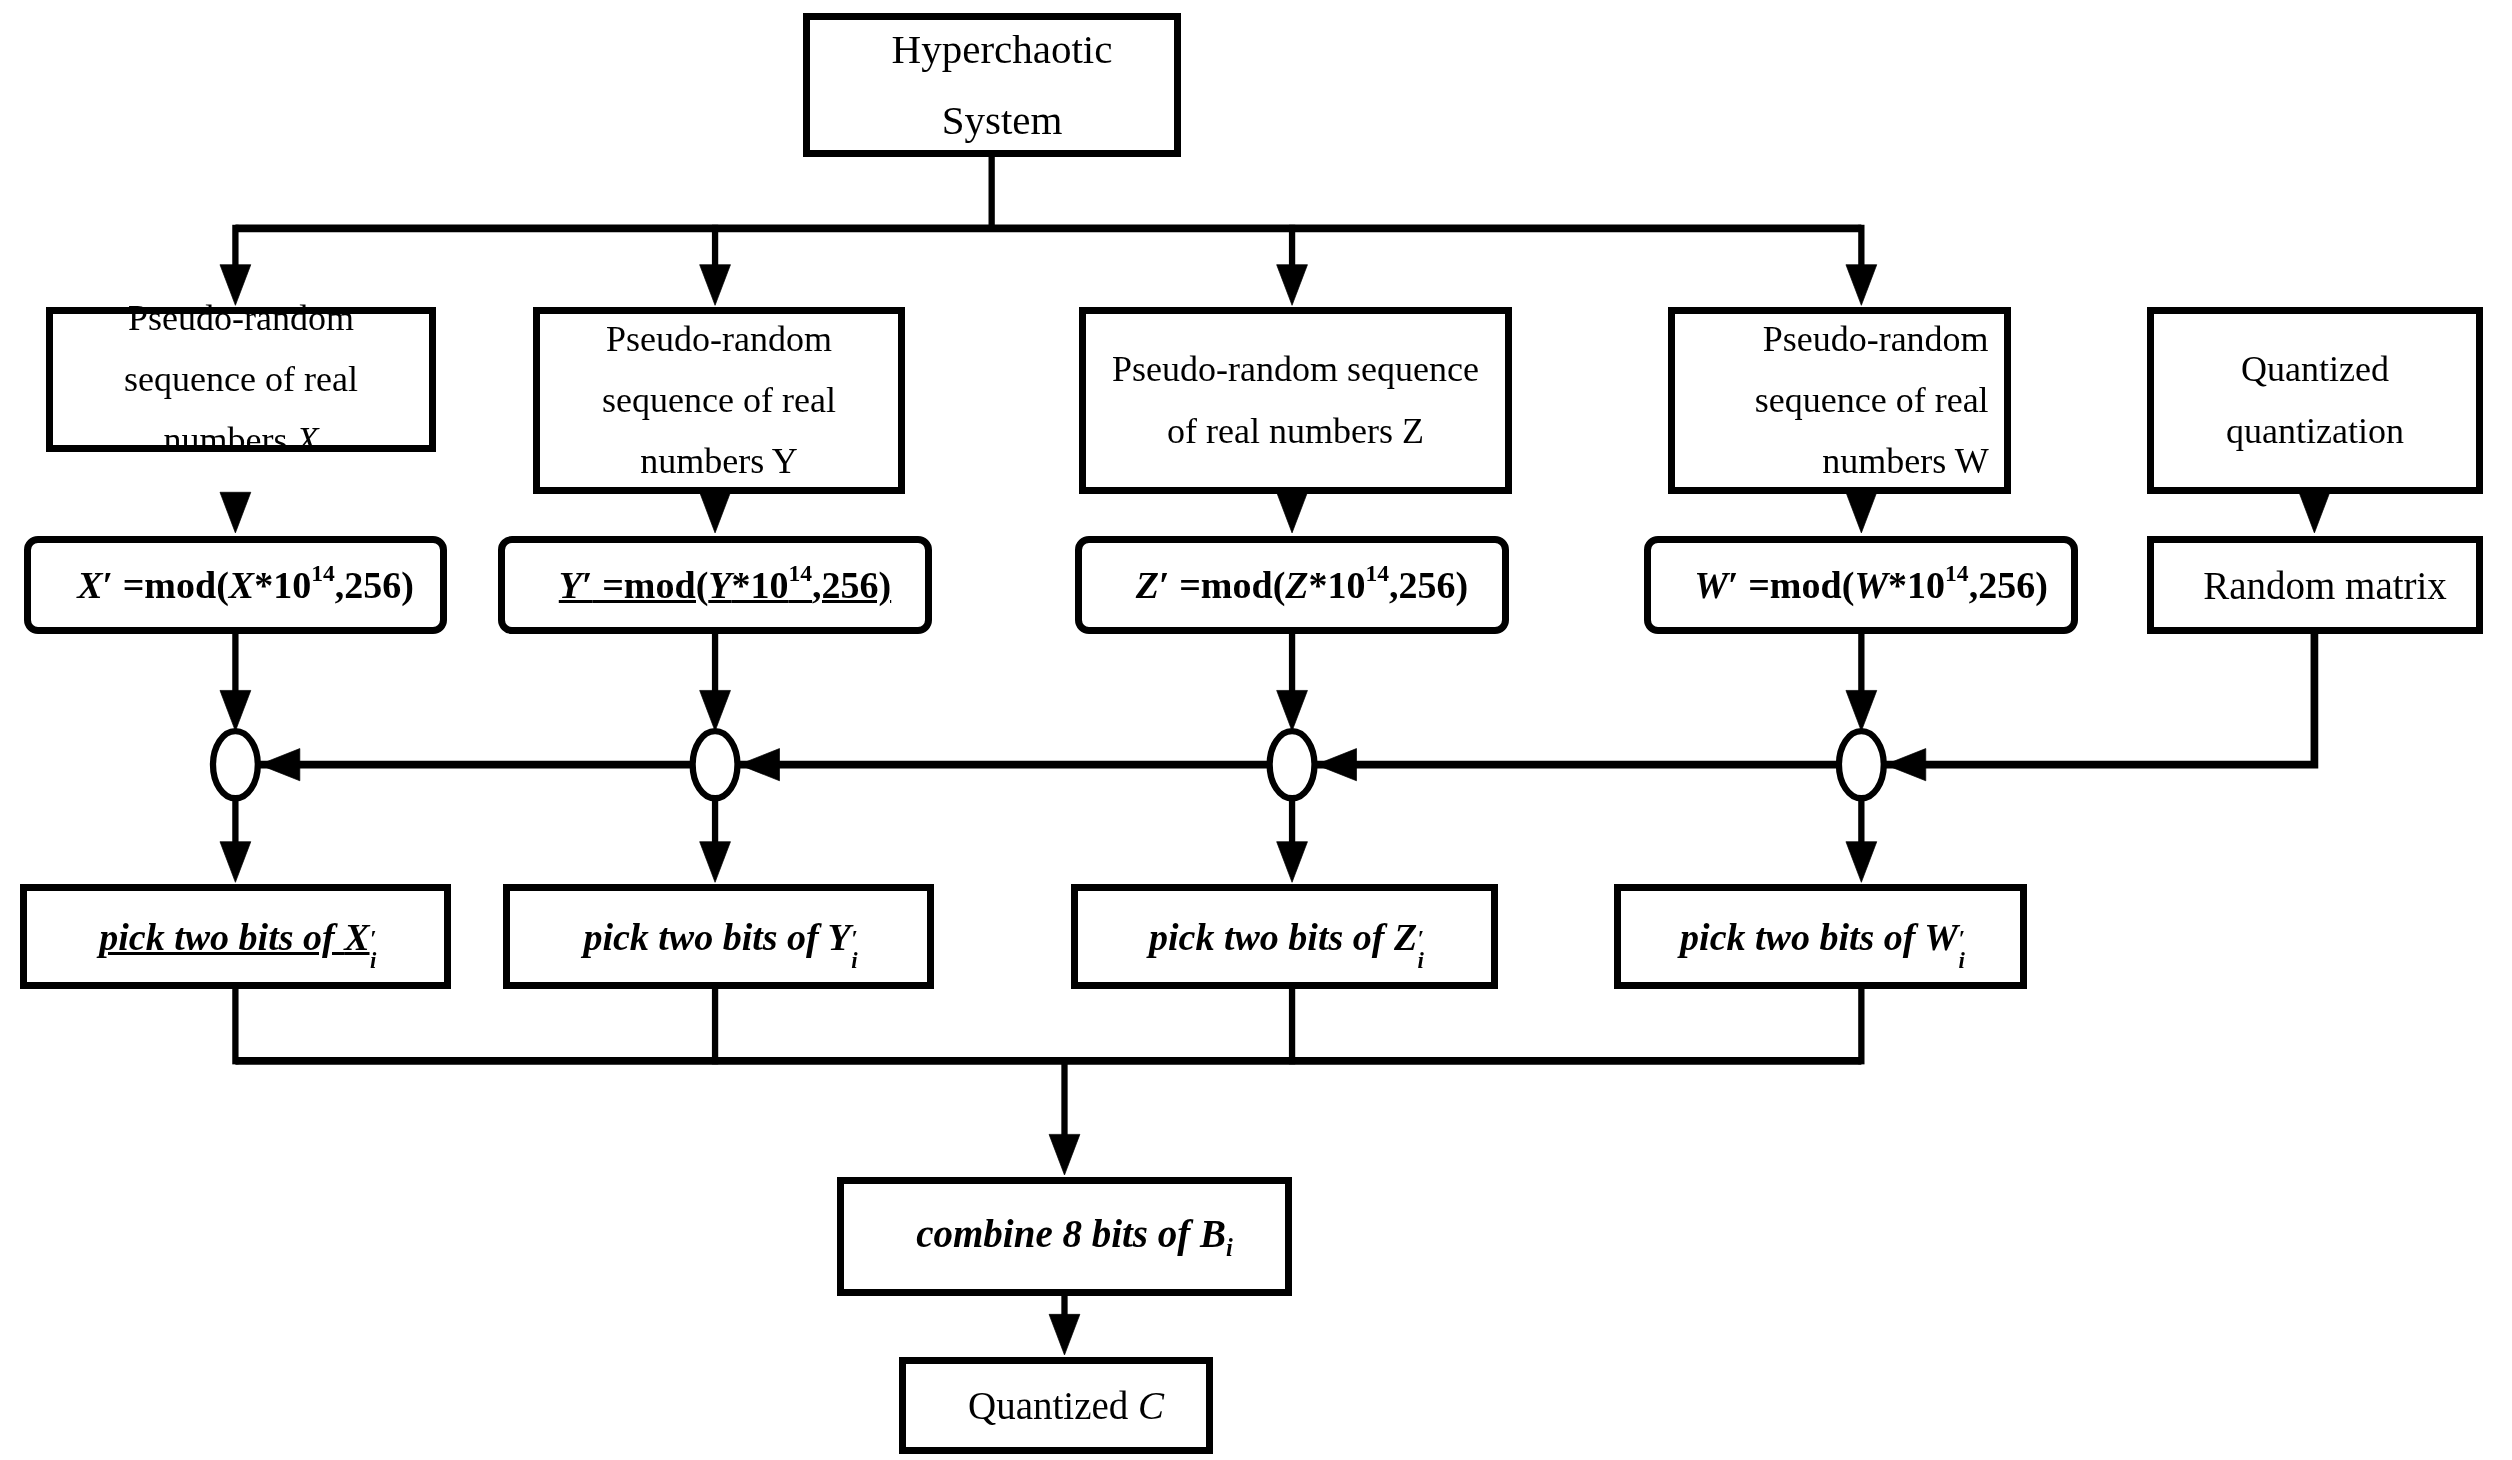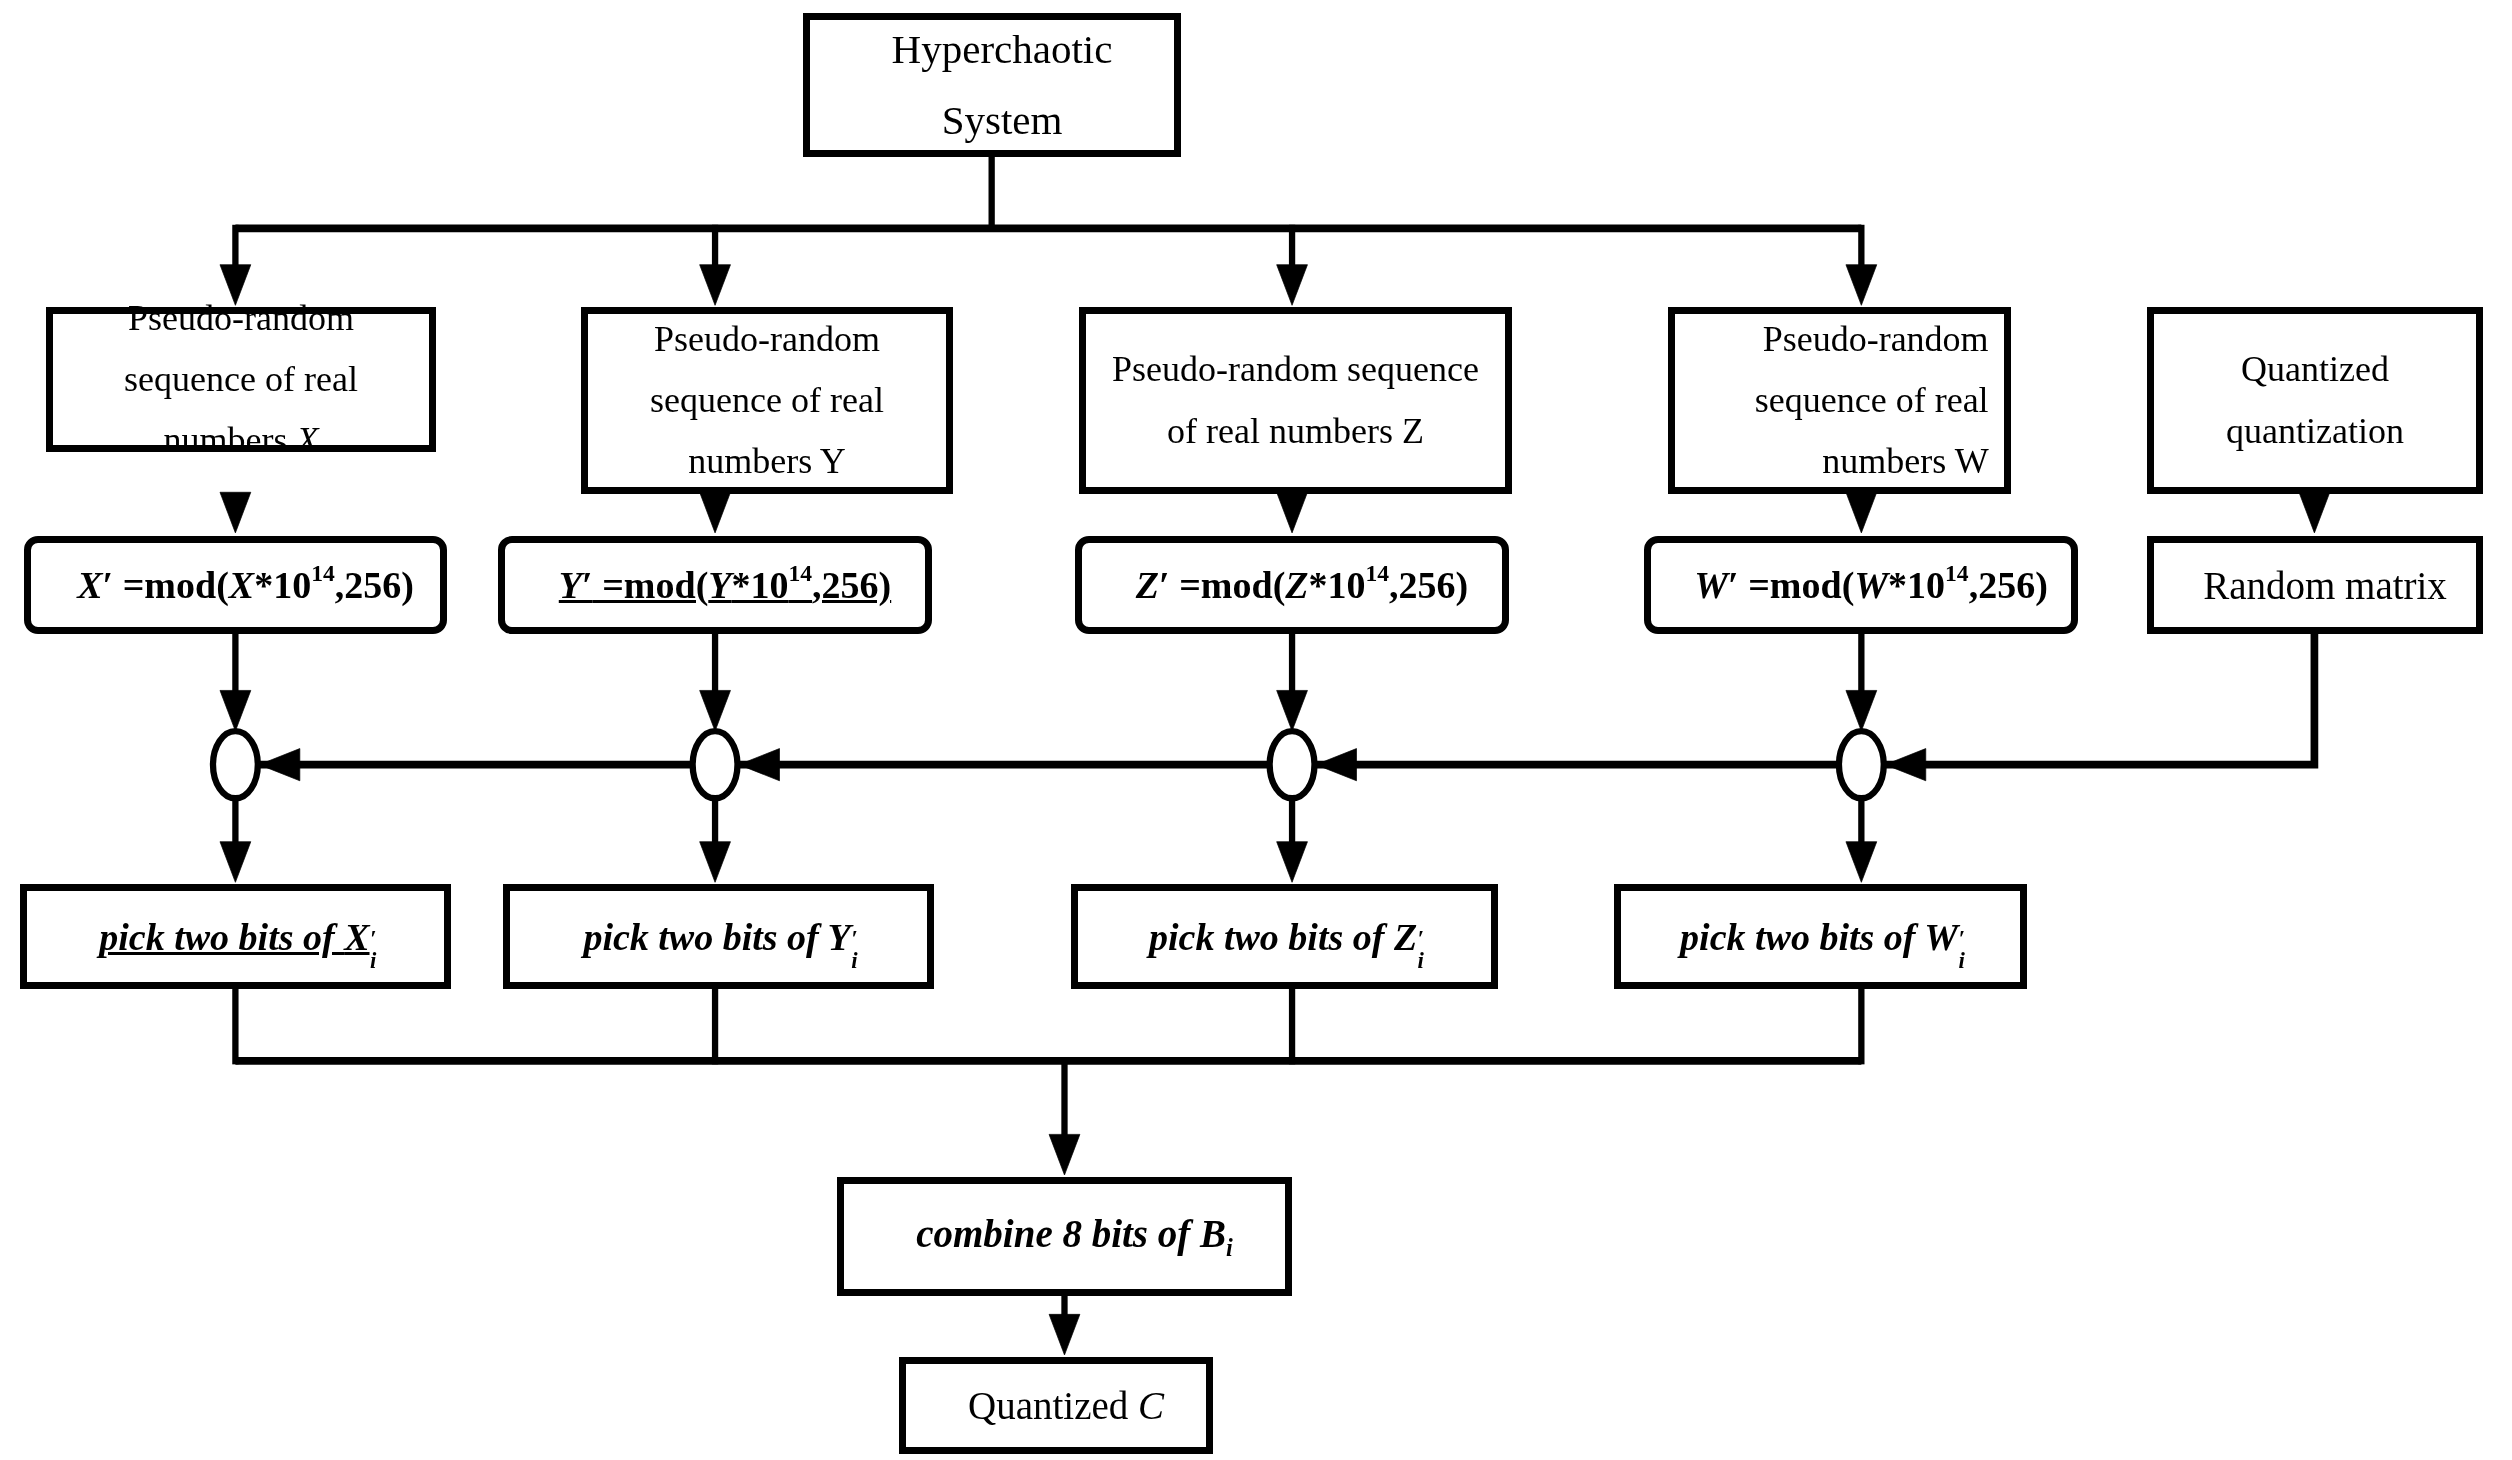--- a/index.html
+++ b/index.html
@@ -108,21 +108,21 @@
   </svg>
 
   <div class="box big" style="left:803px;top:13.3px;width:378px;height:144px;">
     <span>Hyperchaotic System</span>
   </div>
 
   <div class="box plain" style="left:46px;top:307px;width:390px;height:145px;">
     <span><span>Pseudo-random sequence of real numbers </span><span class="it">X</span></span>
   </div>
 
-  <div class="box plain" style="left:533px;top:307px;width:372px;height:187px;margin-left:48px;">
+  <div class="box plain" style="left:533px;top:307px;width:372px;height:187px;">
     <span><span>Pseudo-random sequence of real numbers </span><span>Y</span></span>
   </div>
 
   <div class="box plain" style="left:1079px;top:307px;width:433px;height:187px;">
     <span><span>Pseudo-random sequence of real numbers </span><span>Z</span></span>
   </div>
 
   <div class="box plain" style="left:1668px;top:307px;width:343px;height:187px;text-align:right;">
     <span><span>Pseudo-random sequence of real numbers </span><span>W</span></span>
   </div>

